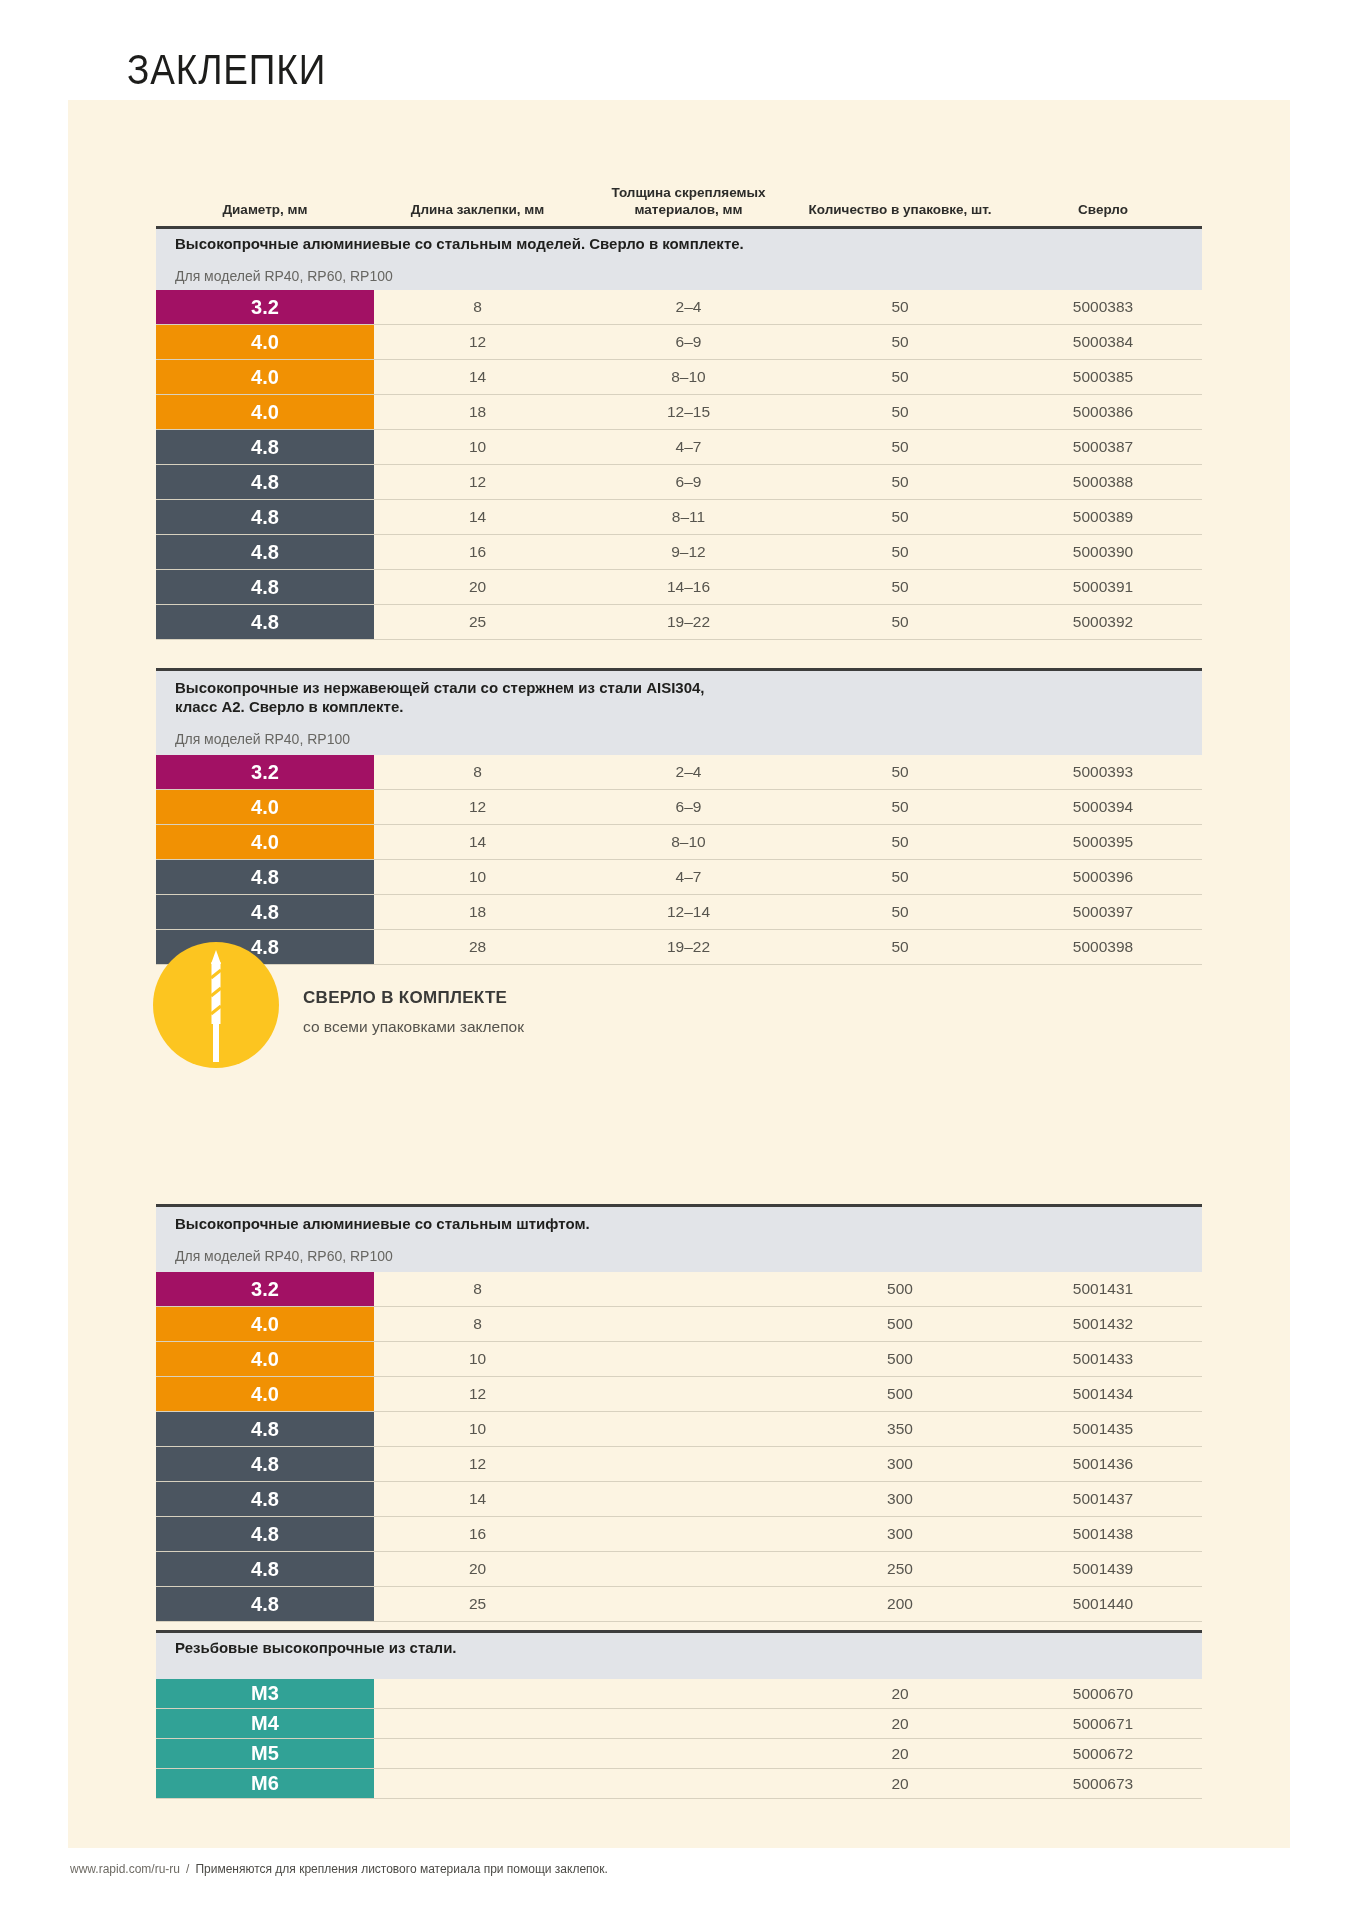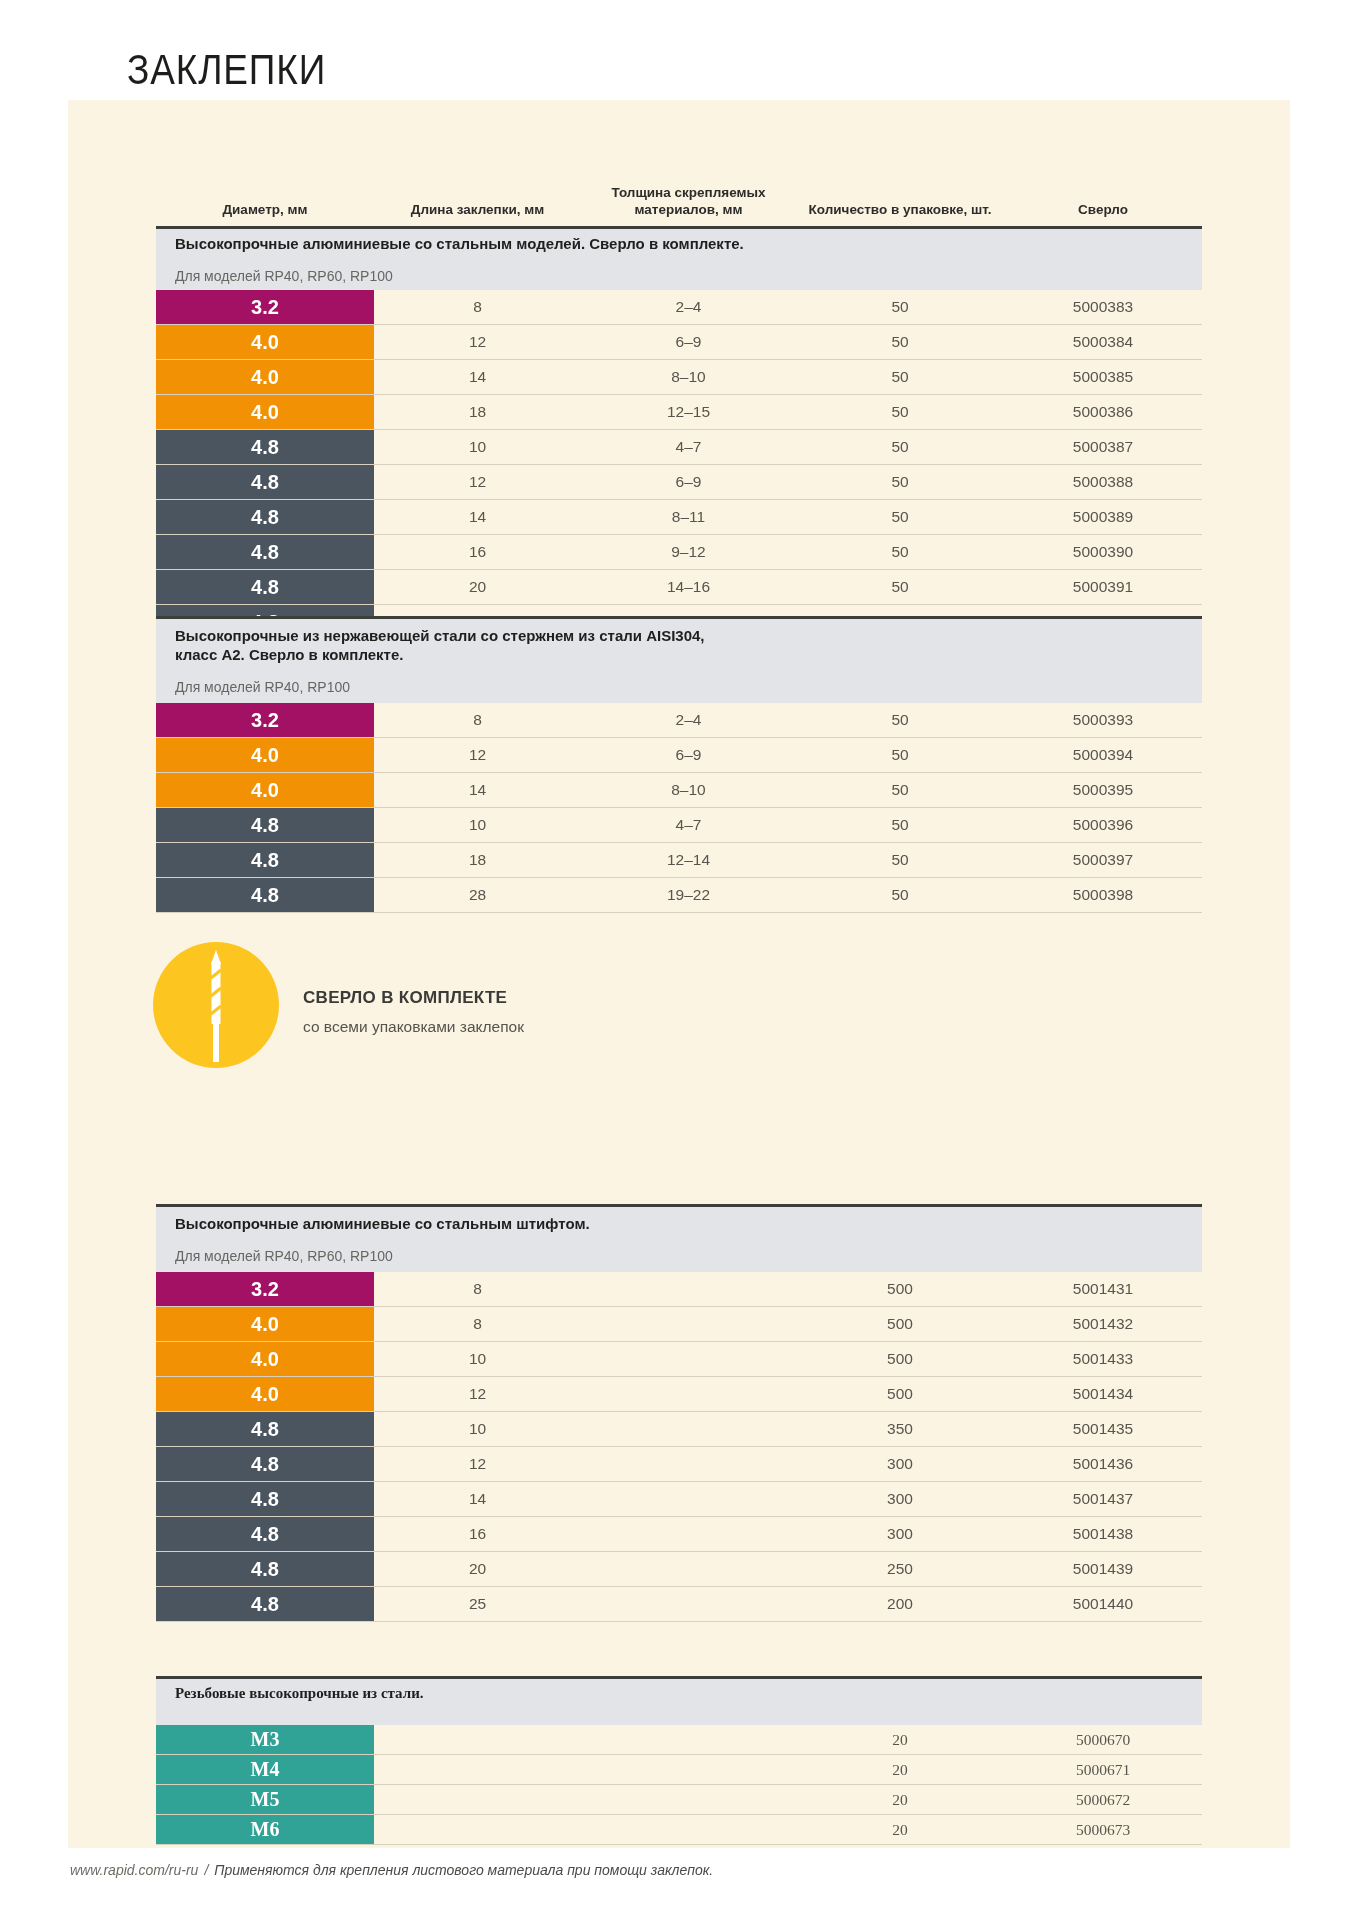--- a/index.html
+++ b/index.html
@@ -25,21 +25,21 @@
     text-align:center;font-size:13.5px;font-weight:bold;color:#2c2c2a;
     line-height:1.3;padding-bottom:5px;
   }
   .hc.c1{width:218px;}.hc.c2{width:207px;}.hc.c3{width:215px;}
   .hc.c4{width:208px;}.hc.c5{width:198px;}
   .hc.c3 span{display:inline-block;max-width:165px;}
   
   .tsec{
     position:absolute;left:88px;width:1046px;border-top:3px solid #3d3d3c;
   }
-  .t1{top:126px;}.t2{top:516px;}.t3{top:1104px;}.t4{top:1576px;font-family:Liberation Serif, serif;}
+  .t1{top:126px;}.t2{top:568px;}.t3{top:1104px;}.t4{top:1530px;}
   .band{background:#e2e4e8;padding:5px 10px 5px 19px;}
   .t2 .band{padding-top:7px;padding-bottom:7px;}
   .t4 .band{padding-bottom:22px;}
   .band-title{
     font-size:15px;font-weight:bold;color:#1f1f1d;line-height:19px;
     white-space:pre-line;
   }
   .band-sub{font-size:14px;color:#676662;line-height:17px;margin-top:15px;}
   .t3 .band{padding-top:7px;padding-bottom:7px;}
   .t4 .rows{}
@@ -60,21 +60,21 @@
   .drill-circle svg{position:absolute;left:0;top:0;}
   .drill-title{
     position:absolute;left:235px;top:888px;font-size:17px;font-weight:bold;
     color:#3a3a38;letter-spacing:.3px;
   }
   .drill-sub{
     position:absolute;left:235px;top:918px;font-size:15.5px;color:#55534d;
   }
   
   .footer{
-    position:absolute;left:70px;top:1862px;font-size:14px;color:#4b4a45;font-style:italic;
+    position:absolute;left:70px;top:1862px;font-size:12px;color:#4b4a45;
   }
   .footer .url{color:#6e6b64;}
   .footer .sep{color:#6e6b64;padding:0 6px;}
 </style>
 </head>
 <body>
 
 <div class="page-title">ЗАКЛЕПКИ</div>
 
 <div class="panel">

